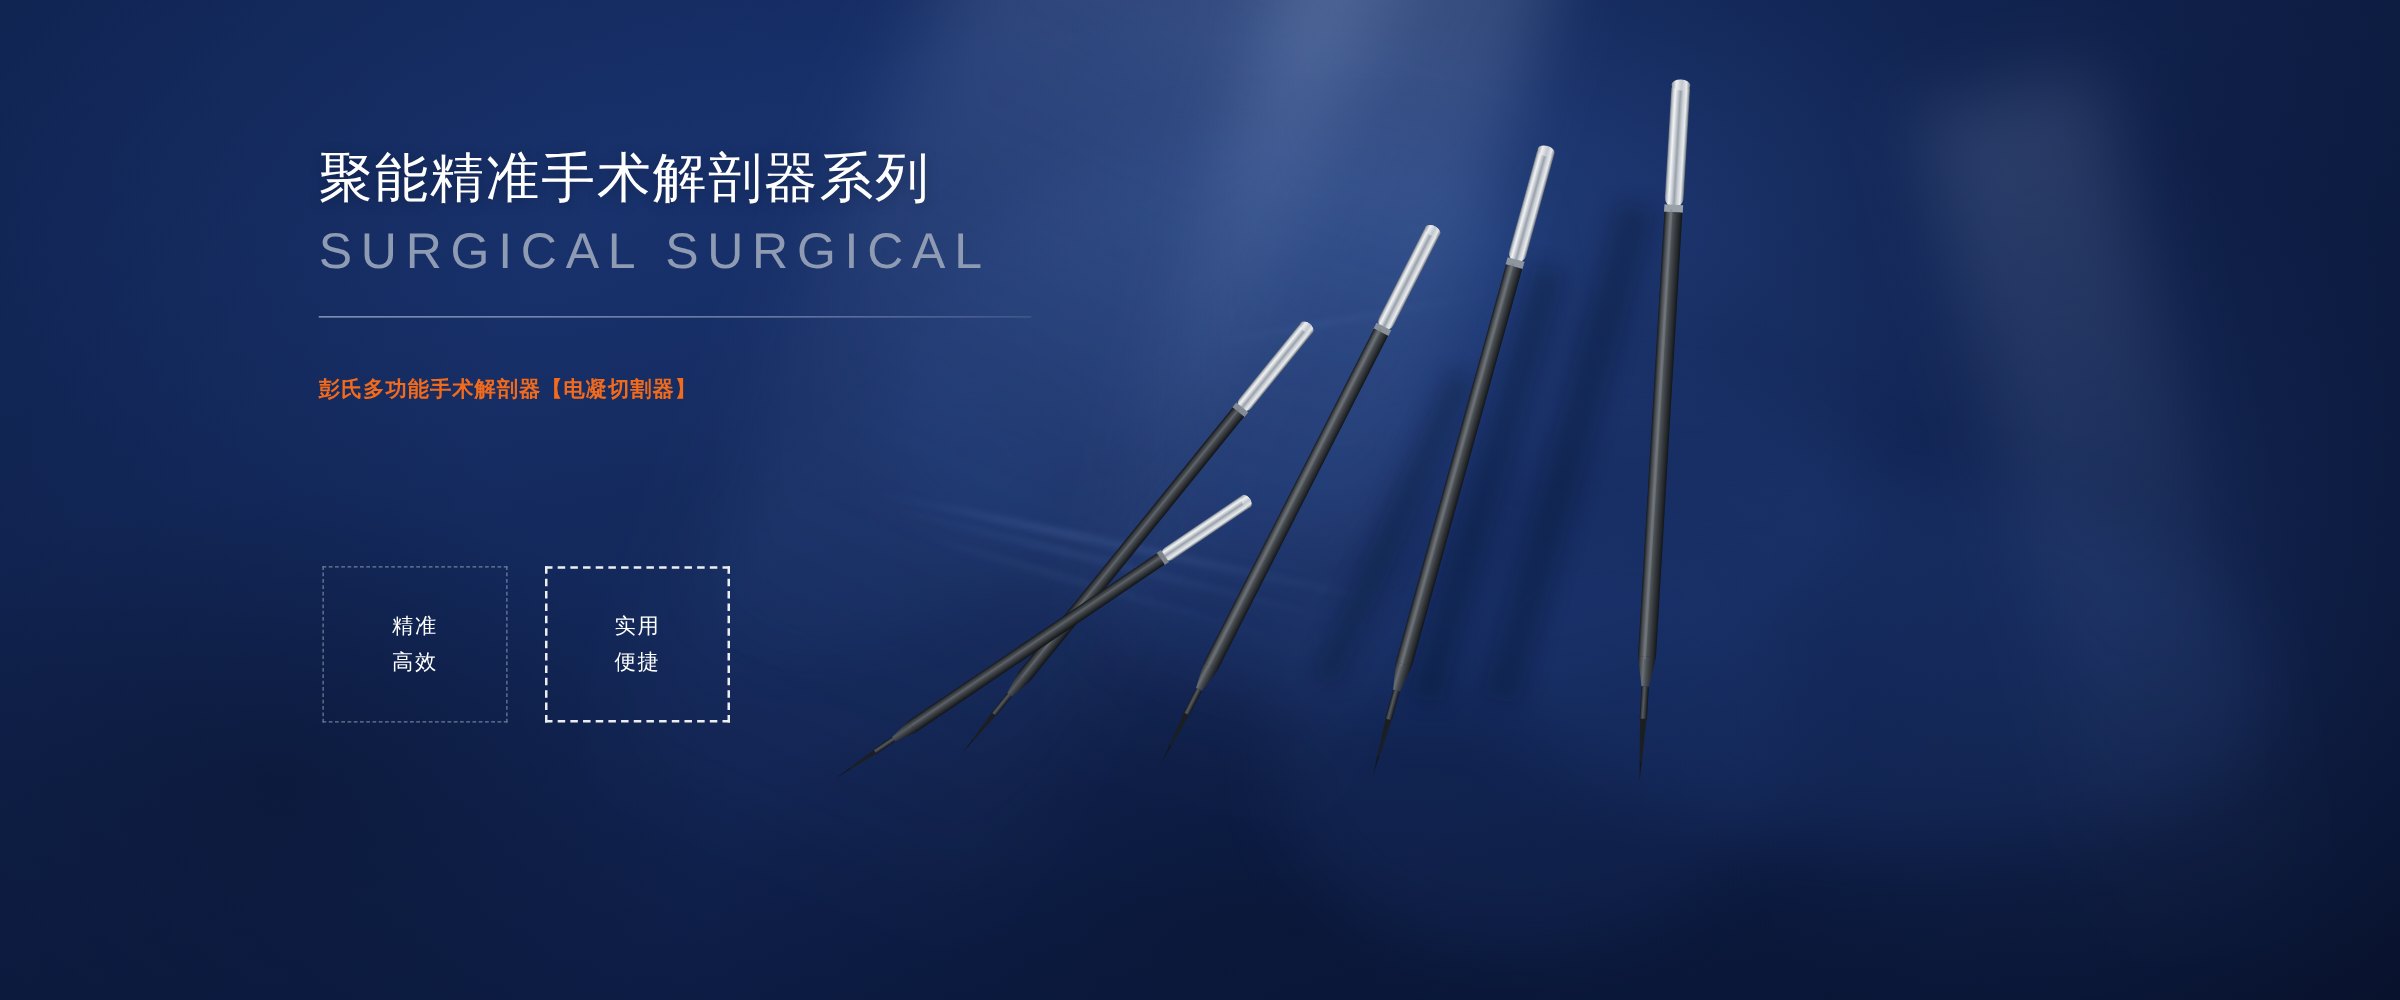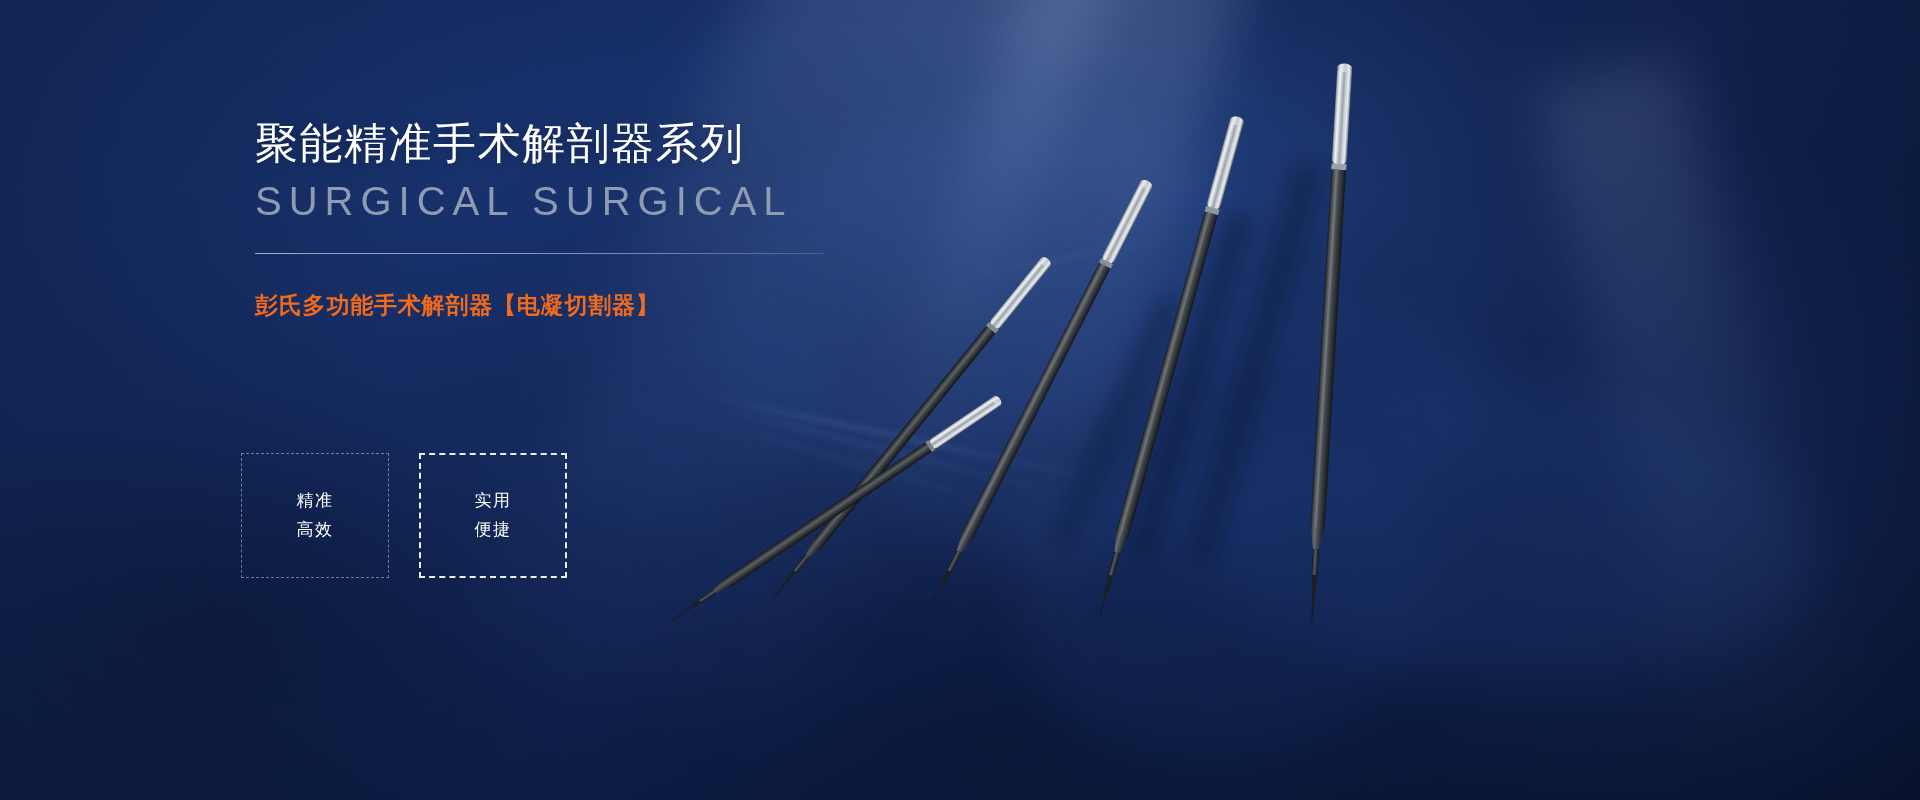--- a/index.html
+++ b/index.html
@@ -113,32 +113,32 @@
     font-weight:300;
     letter-spacing:7px;
     white-space:nowrap;
   }
   .rule{
     margin-top:30px;
     width:570px; height:1px;
     background:linear-gradient(90deg, rgba(182,195,218,.85) 0%, rgba(170,185,212,.70) 62%, rgba(150,168,200,.25) 100%);
   }
   .subtitle{
-    margin-top:36px;
-    font-size:23px;
+    margin-top:46px;
+    font-size:17px;
     color:#f26a1b;
     font-weight:700;
     letter-spacing:.8px;
     white-space:nowrap;
   }
 
   
   .features{
     position:absolute;
-    left:241px; top:453px;
+    left:258px; top:453px;
     display:flex;
     gap:30px;
     z-index:6;
   }
   .feature{
     width:148px; height:125px;
     display:flex; flex-direction:column;
     align-items:center; justify-content:center;
     color:#ffffff;
     font-size:17px;

